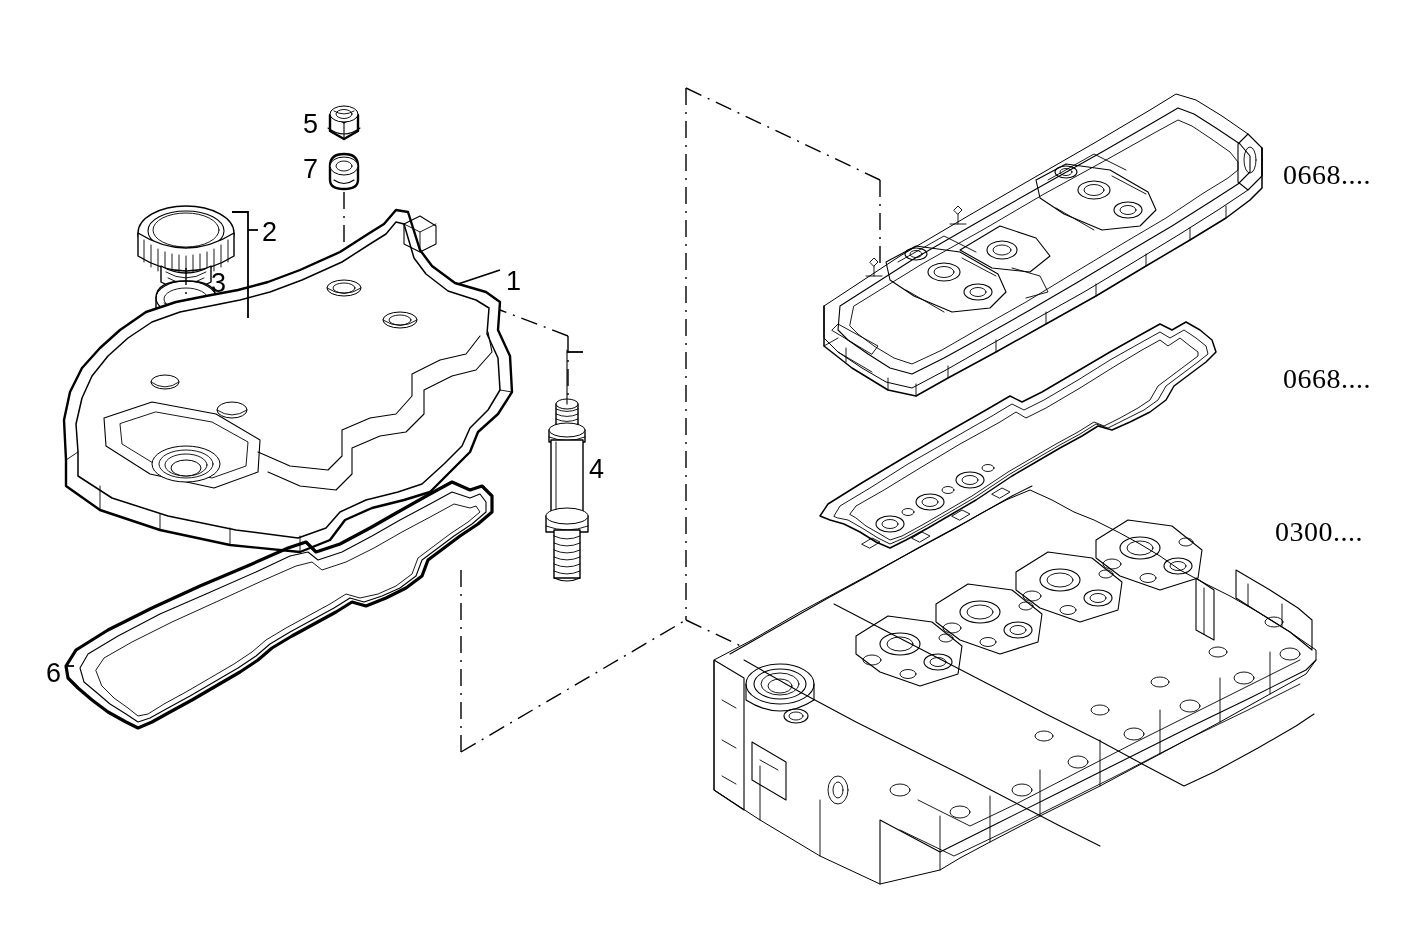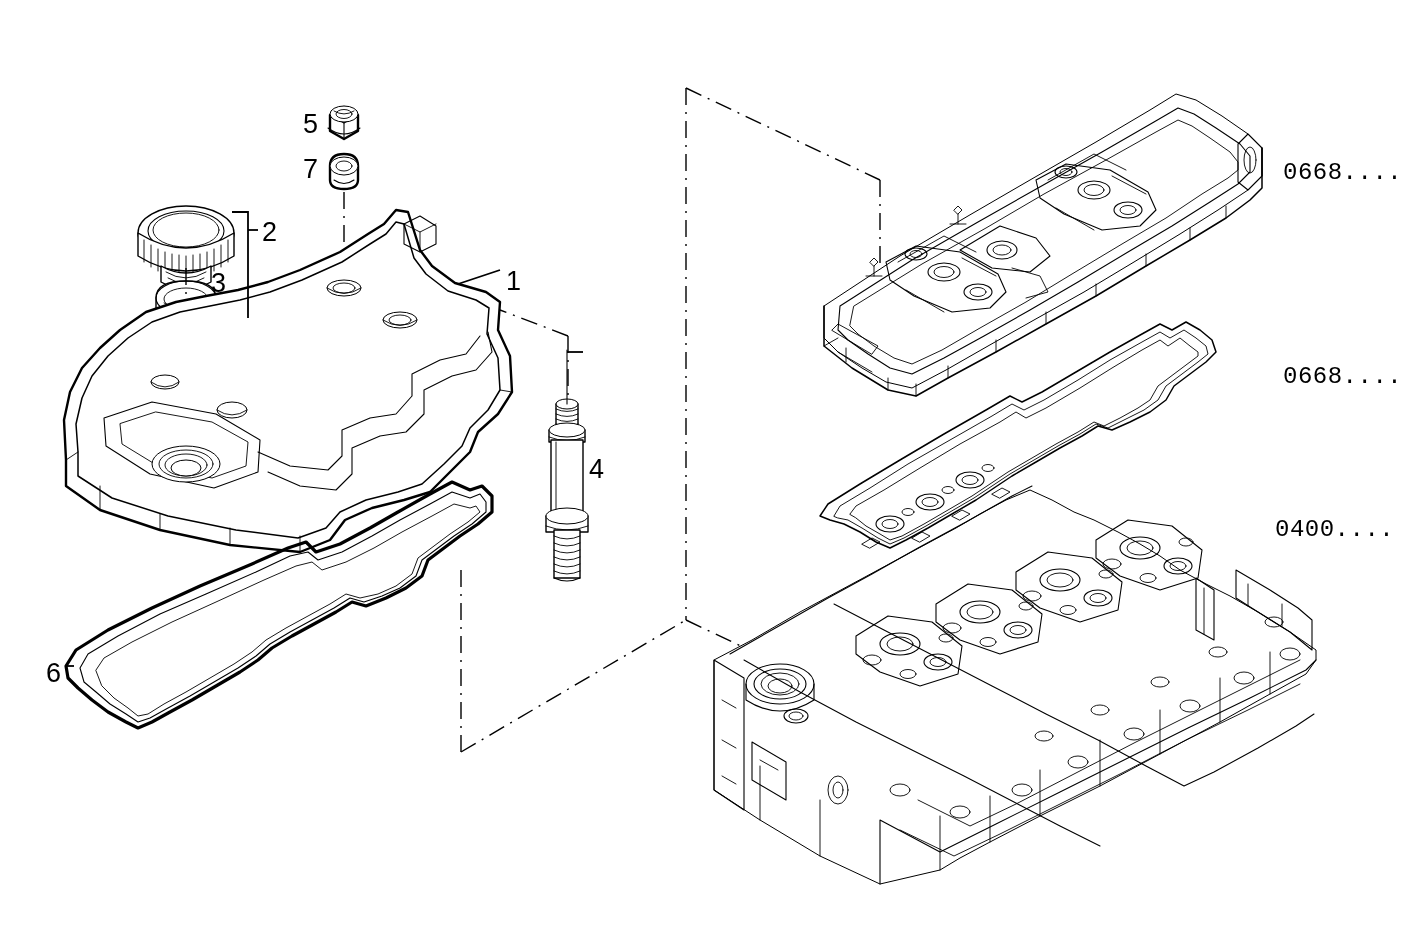--- a/index.html
+++ b/index.html
@@ -29,22 +29,22 @@
     position: absolute;
     font-family: "Liberation Sans", sans-serif;
     font-size: 27px;
     color: #000000;
     line-height: 1;
     white-space: nowrap;
     user-select: none;
   }
   .group-label {
     position: absolute;
-    font-family: Liberation Mono, monospace;
-    font-size: 24px;
+    font-family: Liberation Serif, serif;
+    font-size: 28px;
     letter-spacing: 0.5px;
     color: #000000;
     line-height: 1;
     white-space: nowrap;
     user-select: none;
   }
   
   .ln      { fill: none; stroke: #000; stroke-width: 1.5; stroke-linecap: round; stroke-linejoin: round; }
   .ln-thin { fill: none; stroke: #000; stroke-width: 1.1; stroke-linecap: round; stroke-linejoin: round; }
   .ln-hair { fill: none; stroke: #000; stroke-width: 0.9; stroke-linecap: round; stroke-linejoin: round; }
@@ -969,15 +969,15 @@
   <div class="callout-label" style="left:303px; top:111px;">5</div>
 
   <div class="callout-label" style="left:46px; top:660px;">6</div>
 
   <div class="callout-label" style="left:303px; top:156px;">7</div>
 
   <div class="group-label" style="left:1283px; top:161px;">0668....</div>
 
   <div class="group-label" style="left:1283px; top:365px;">0668....</div>
 
-  <div class="group-label" style="left:1275px; top:518px;">0400....</div>
+  <div class="group-label" style="left:1275px; top:518px;">0300....</div>
 
 </div>
 
 </body></html>

